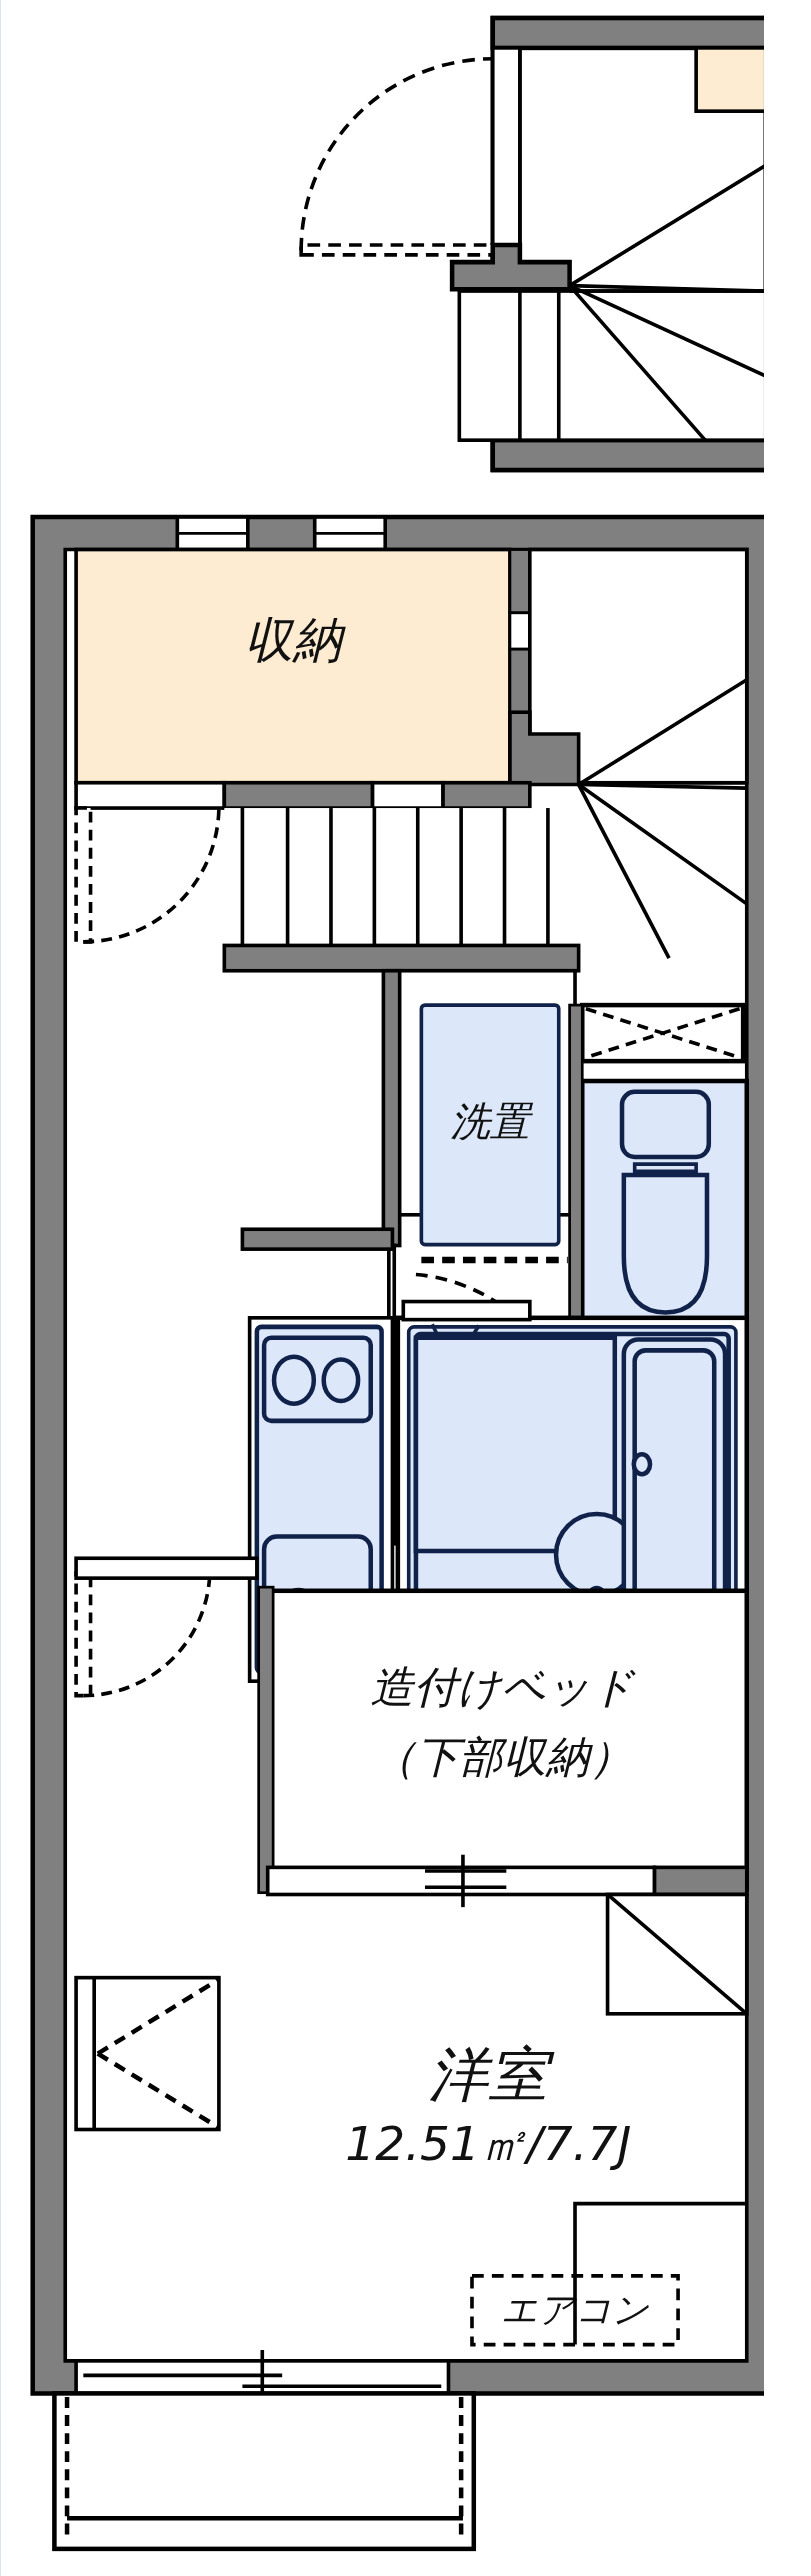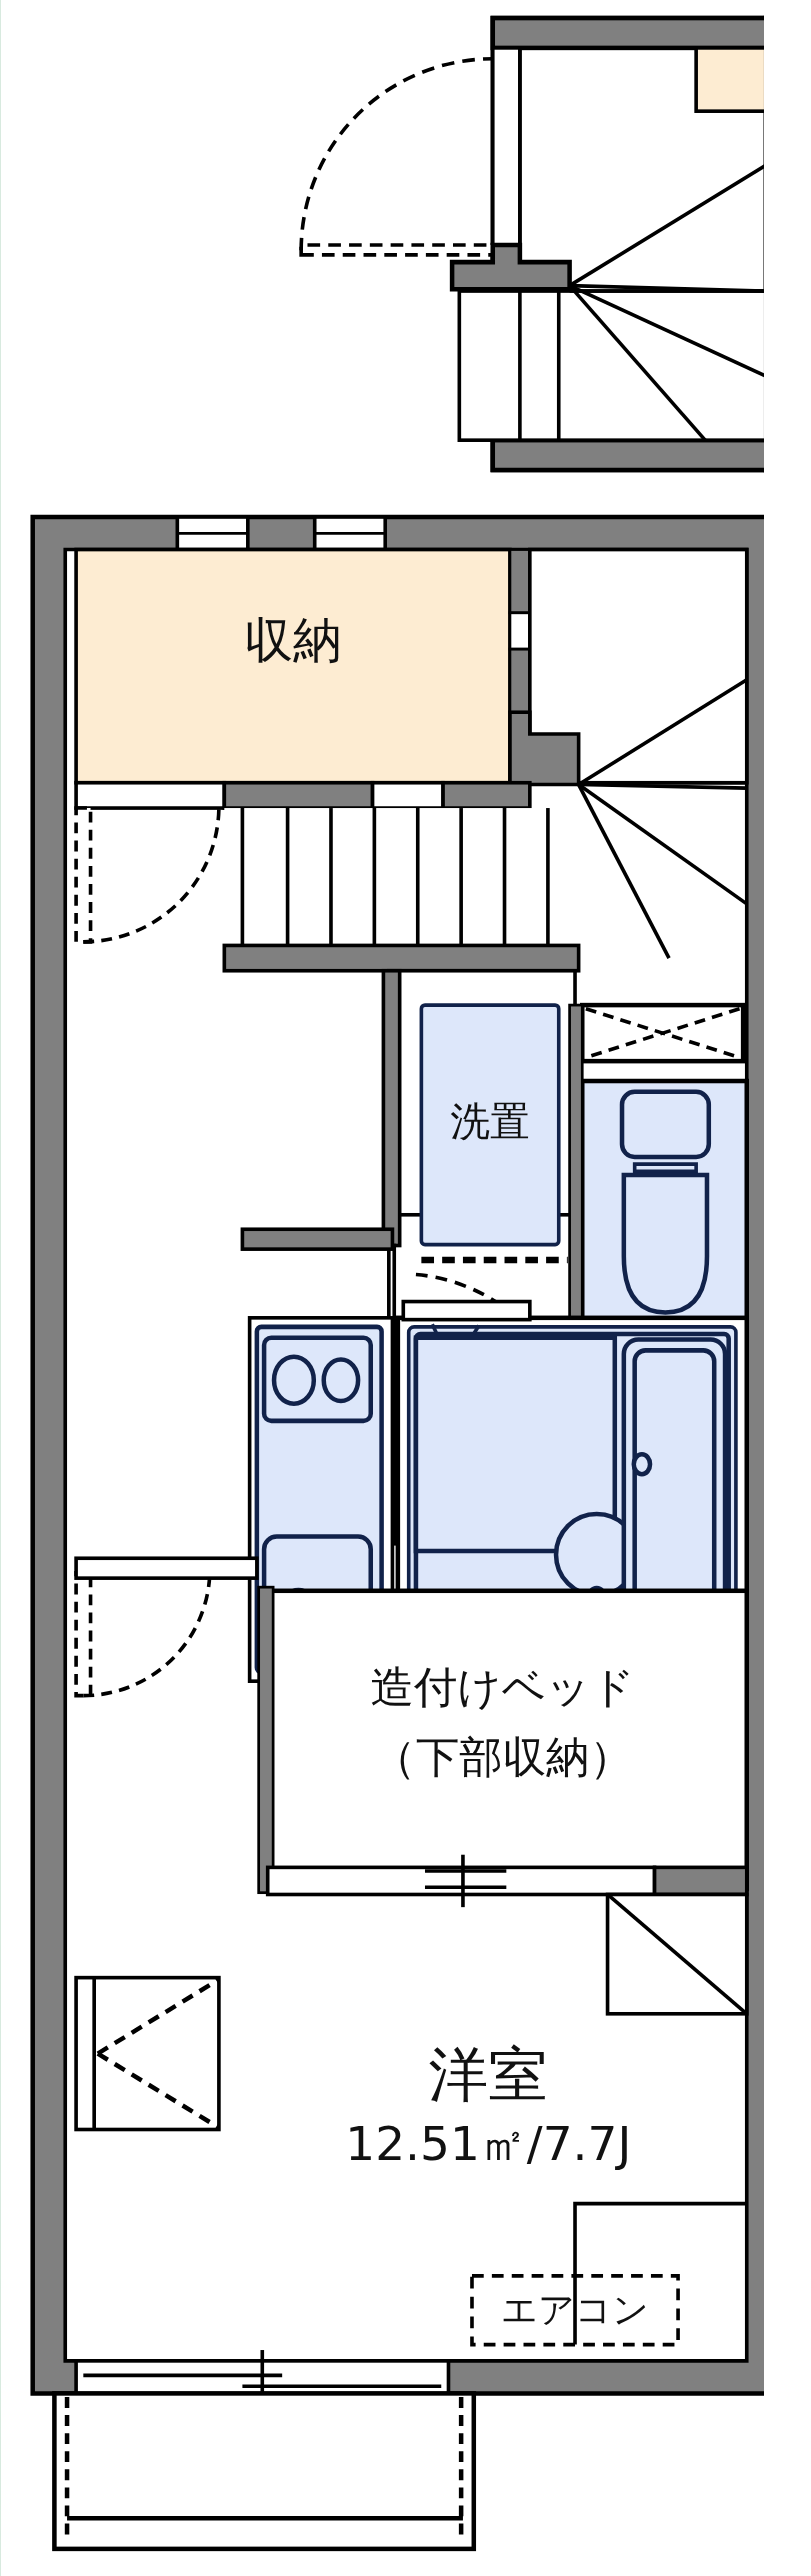--- a/index.html
+++ b/index.html
@@ -1,17 +1,17 @@
 <!DOCTYPE html>
 <html style="font-size:14.5px"><head>
 <meta charset="utf-8">
 <style>
   html,body{margin:0;padding:0;background:#ffffff;}
   body{font-family:"Liberation Sans","DejaVu Sans",sans-serif;}
-  #stage{position:relative;width:764px;height:2576px;background:#15803d;overflow:hidden;}
+  #stage{position:relative;width:764px;height:2576px;background:#0369a1;overflow:hidden;font-style:italic;}
   svg{display:block;}
   .lbl{font-family:"DejaVu Sans","Liberation Sans",sans-serif;fill:#111;}
 </style>
 </head>
 <body>
 
 <div id="stage">
 
 <svg width="812" height="2576" viewBox="0 0 898 2850" xmlns="http://www.w3.org/2000/svg">
 

